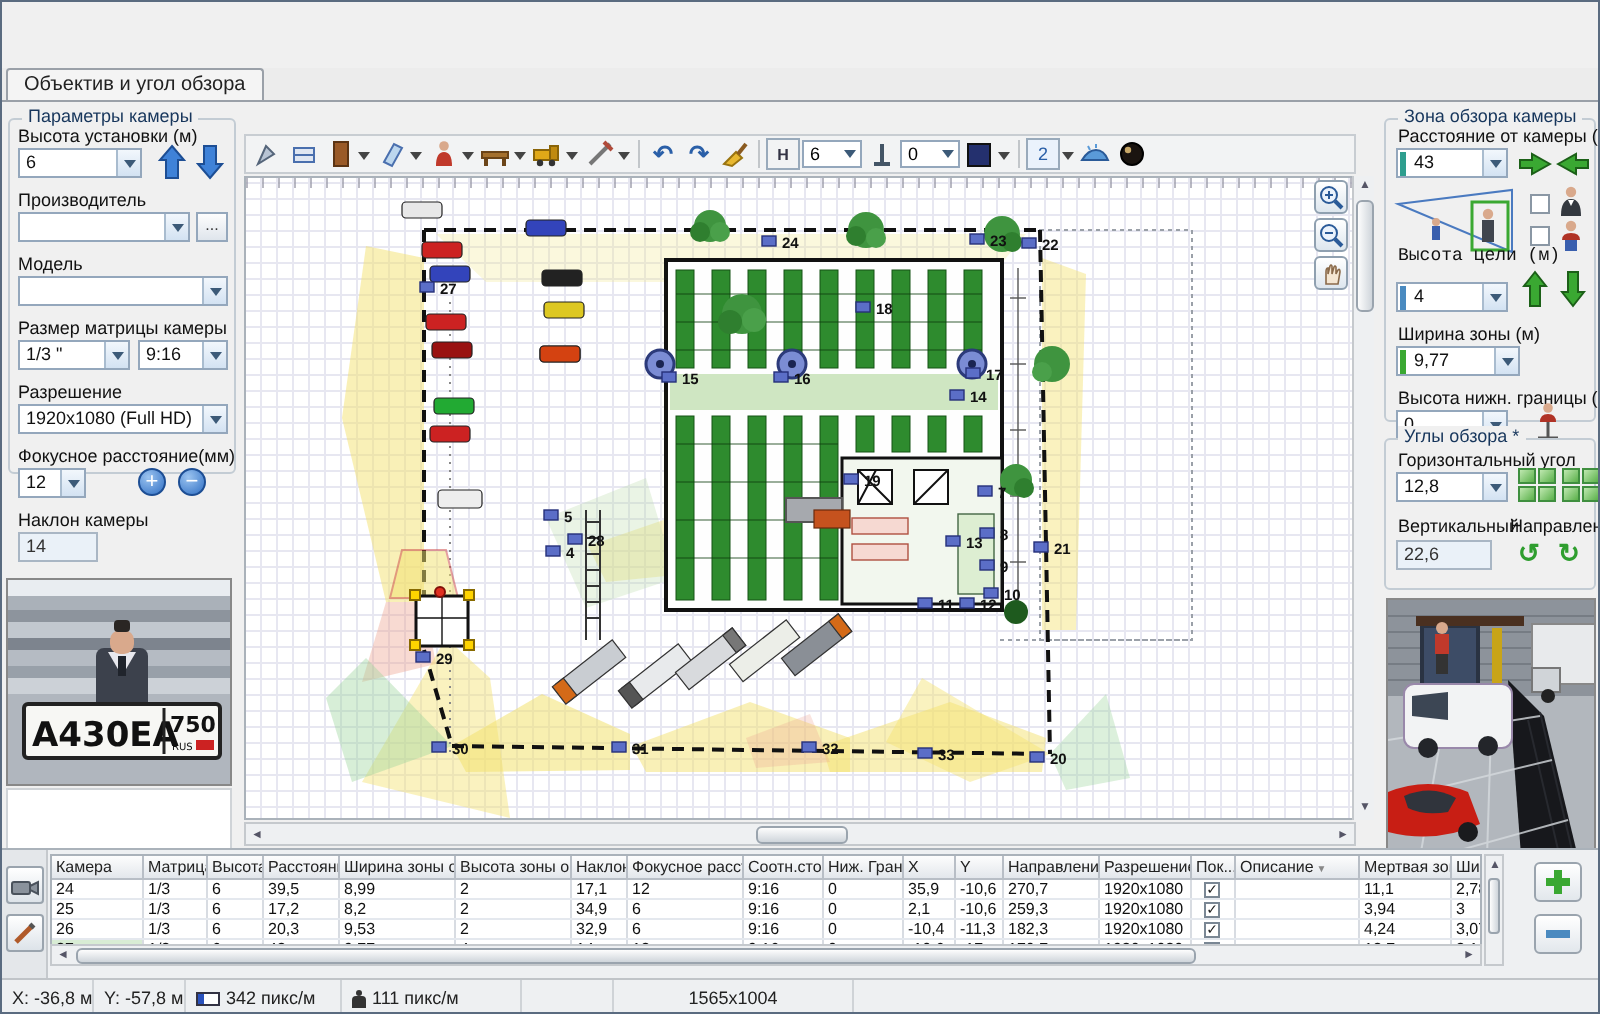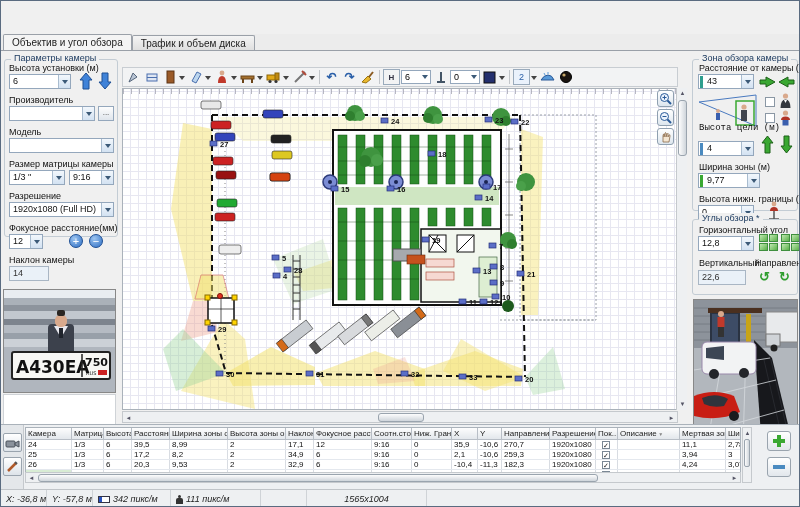--- a/index.html
+++ b/index.html
@@ -75,21 +75,21 @@
   .trow.header{height:12px;background:linear-gradient(#fdfdfd,#e3e7ec);border-bottom:1px solid #b8bec6;}
   .tcell{flex:none;font-size:8px;line-height:10px;padding-left:2px;border-right:1px solid #d8dce2;color:#111;white-space:nowrap;overflow:hidden;}
   .trow.header .tcell{font-size:8px;line-height:12px;color:#222;border-right:1px solid #b8bec6;}
   .trow:not(.header){border-bottom:1px solid #e4e8ee;}
   .cbx{display:inline-block;width:8px;height:8px;border:1px solid #7a8794;background:#fff;font-size:7px;line-height:7px;text-align:center;color:#222;margin:1px 0 0 4px;}
   .plusbtn,.minusbtn{position:absolute;right:8px;width:24px;height:20px;border:1px solid #9aa4ae;border-radius:3px;background:linear-gradient(#fff,#e2e7ec);display:flex;align-items:center;justify-content:center;}
   .tbl-hscroll{position:absolute;left:24px;top:47px;width:716px;height:11px;background:#eef0f2;border:1px solid #c5c9cd;}
   .tbl-hthumb{position:absolute;left:12px;top:1px;width:560px;height:8px;background:linear-gradient(#fdfdfd,#cfd5db);border:1px solid #9aa4ae;border-radius:3px;}
   .tbl-vscroll{position:absolute;left:741px;top:2px;width:10px;height:56px;background:#eef0f2;border:1px solid #c5c9cd;}
   
-  .statusbar{position:absolute;left:0;top:488px;width:100%;height:19px;background:#eef0f2;border-top:1px solid #c0c4c8;display:flex;align-items:center;font-size:9px;color:#222;font-style:italic;}
+  .statusbar{position:absolute;left:0;top:488px;width:100%;height:19px;background:#eef0f2;border-top:1px solid #c0c4c8;display:flex;align-items:center;font-size:9px;color:#222;}
   .sseg{height:100%;display:flex;align-items:center;padding:0 5px;border-right:1px solid #cfd3d7;white-space:nowrap;}
   .plate-ico{width:12px;height:7px;background:#fff;border:1px solid #334;position:relative;margin-right:3px;}
   .plate-ico::before{content:"";position:absolute;left:0;top:0;width:3px;height:100%;background:#2a52be;}
   .person-ico{width:7px;height:9px;position:relative;margin-right:3px;}
   .person-ico::before{content:"";position:absolute;left:2px;top:0;width:3px;height:3px;border-radius:50%;background:#333;}
   .person-ico::after{content:"";position:absolute;left:0;top:3px;width:7px;height:6px;border-radius:2px 2px 0 0;background:#333;}
 </style>
 </head>
 <body>
 
@@ -97,21 +97,20 @@
 
 
   <div class="menubar">
     <div class="menu-item">Файл</div>
     <div class="menu-item">Настройки</div>
     <div class="menu-item">?</div>
   </div>
 
   <div class="maintabs">
     <div class="mtab active">Объектив и угол обзора</div>
-    <div class="mtab">Трафик и объем диска</div>
   </div>
 
   <div class="content">
 
     <div class="group" style="left:3px;top:8px;width:114px;height:178px;">
       <div class="cap">Параметры камеры</div>
     </div>
     <div class="lbl" style="left:8px;top:12px;">Высота установки (м)</div>
     <div class="combo" style="left:8px;top:23px;width:62px;">
       <span>6</span><span class="da"></span>

